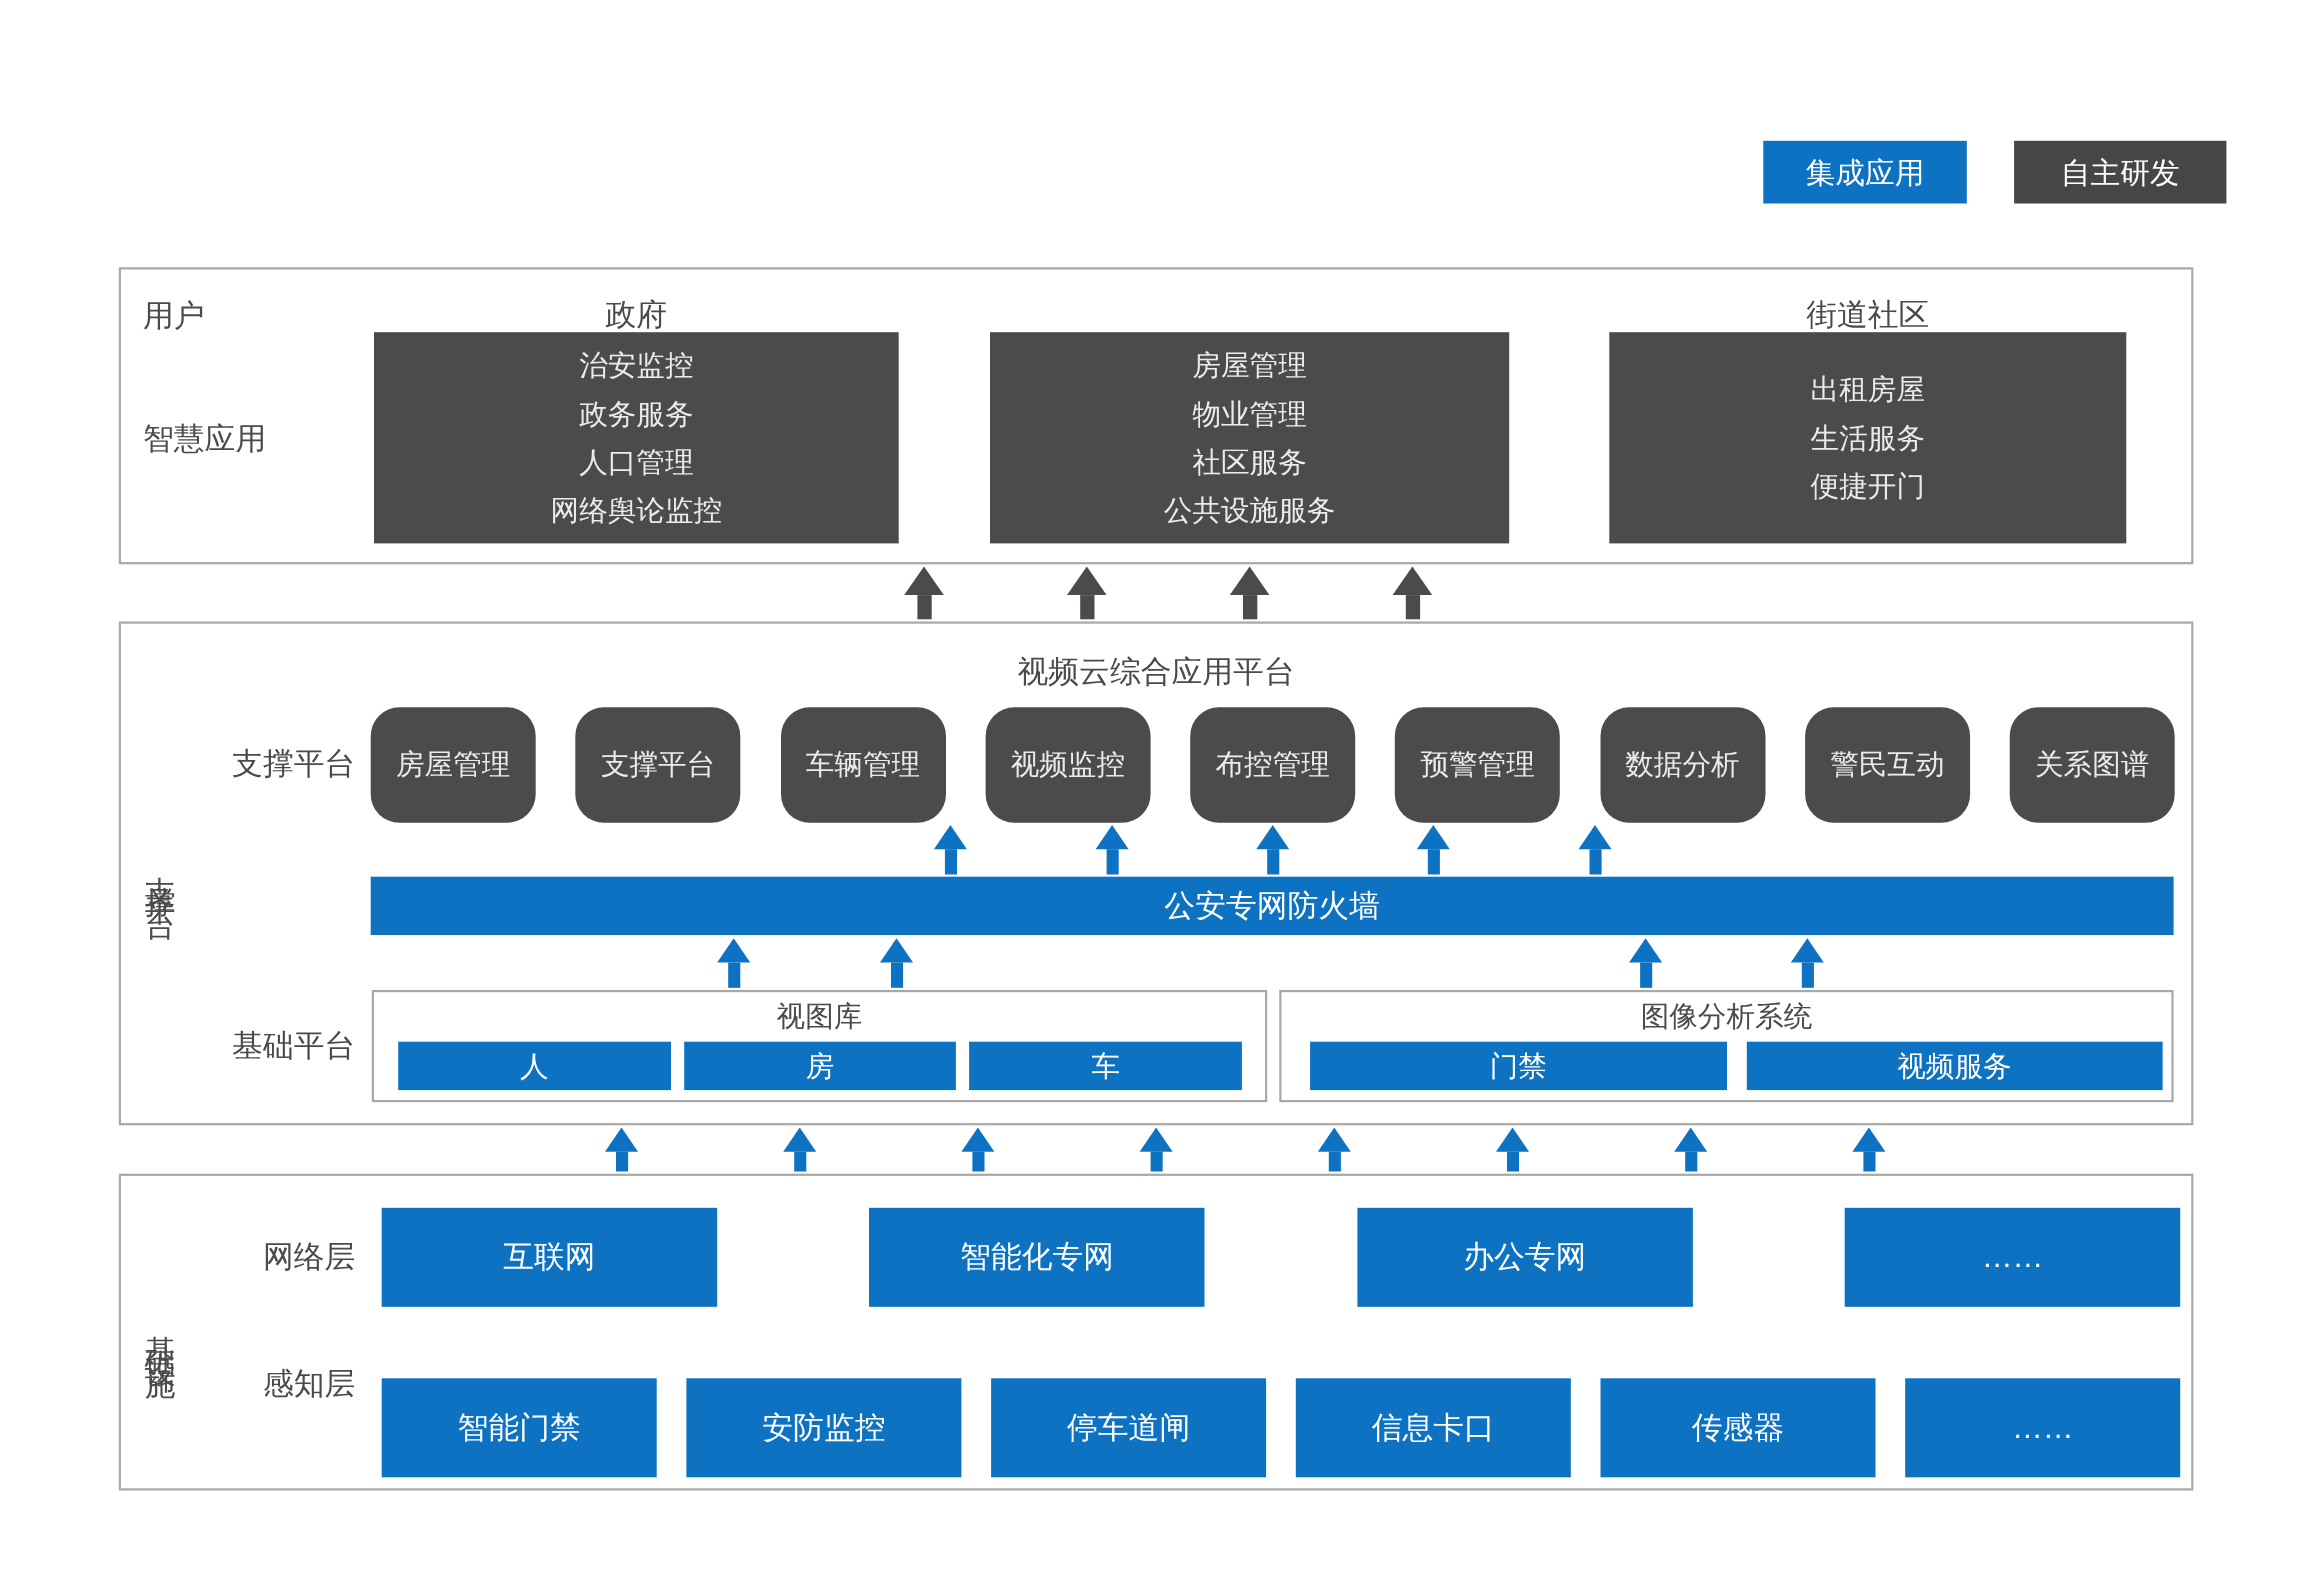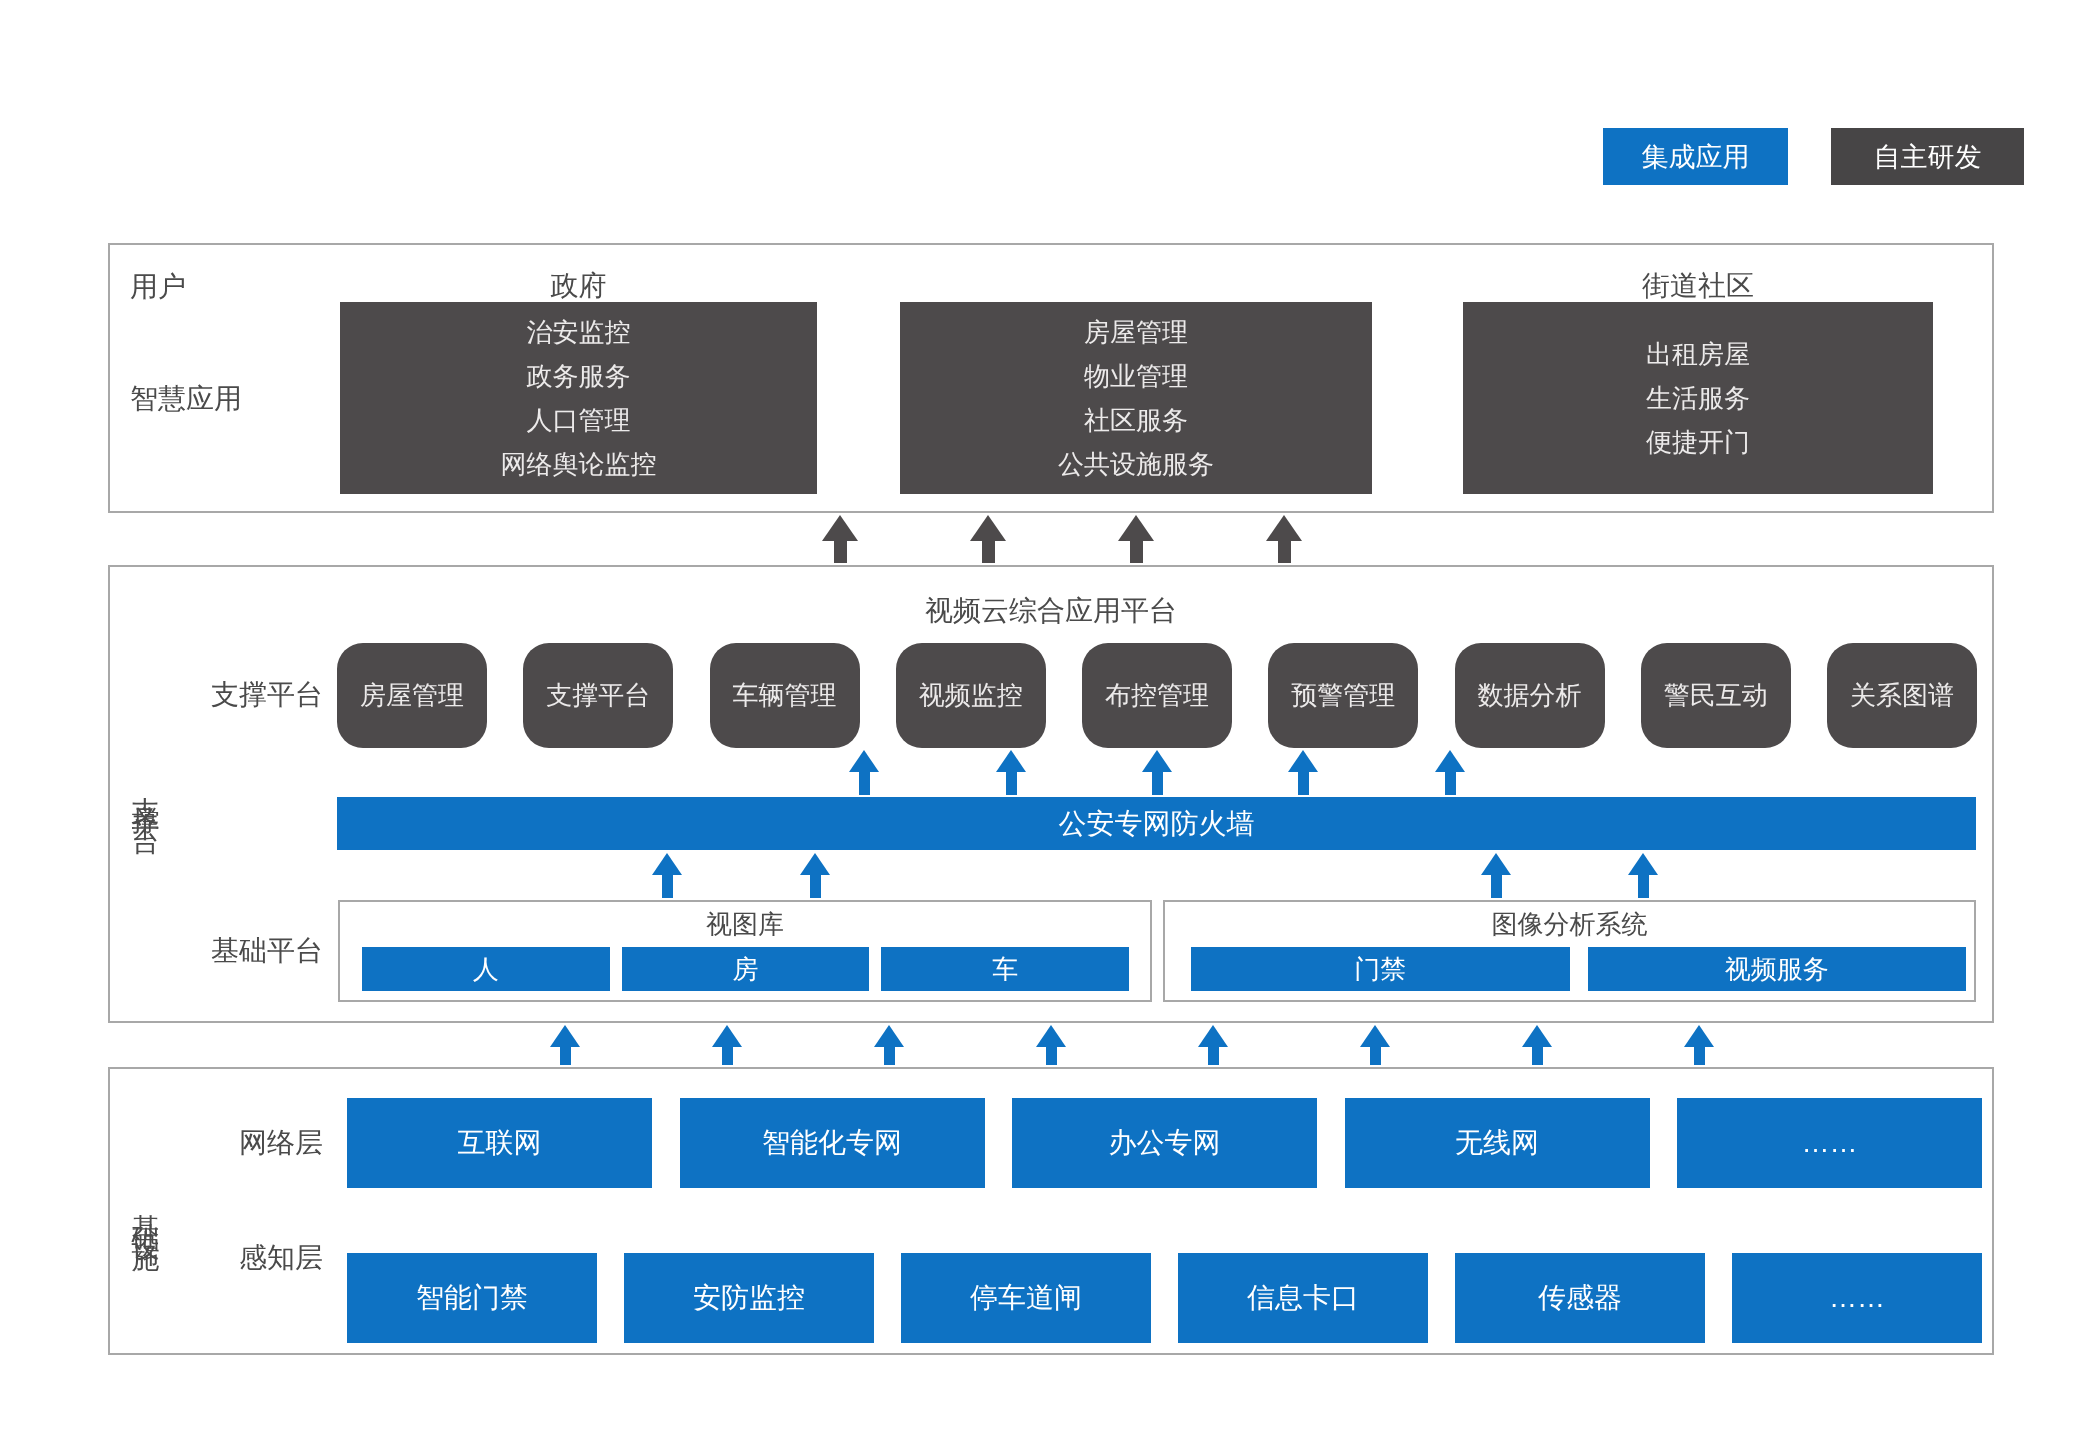--- a/index.html
+++ b/index.html
@@ -228,21 +228,20 @@
     </div>
 
   <div class="sect" style="left:108px;top:1067px;width:1886px;height:288px;">
     <div class="vlabel" style="left:16px;">基础设施</div>
 
     <div class="lbl" style="left:93px;top:58px;width:120px;text-align:right;">网络层</div>
     <div class="infra-row" style="left:237px;top:29px;width:1635px;">
       <div class="infra-box" style="width:305px;height:90px;">互联网</div>
       <div class="infra-box" style="width:305px;height:90px;">智能化专网</div>
       <div class="infra-box" style="width:305px;height:90px;">办公专网</div>
-      <div class="infra-box" style="width:305px;height:90px;">无线网</div>
       <div class="infra-box" style="width:305px;height:90px;">……</div>
     </div>
 
     <div class="lbl" style="left:93px;top:173px;width:120px;text-align:right;">感知层</div>
     <div class="infra-row" style="left:237px;top:144px;width:1635px;margin-top:40px;">
       <div class="infra-box" style="width:250px;height:90px;">智能门禁</div>
       <div class="infra-box" style="width:250px;height:90px;">安防监控</div>
       <div class="infra-box" style="width:250px;height:90px;">停车道闸</div>
       <div class="infra-box" style="width:250px;height:90px;">信息卡口</div>
       <div class="infra-box" style="width:250px;height:90px;">传感器</div>

